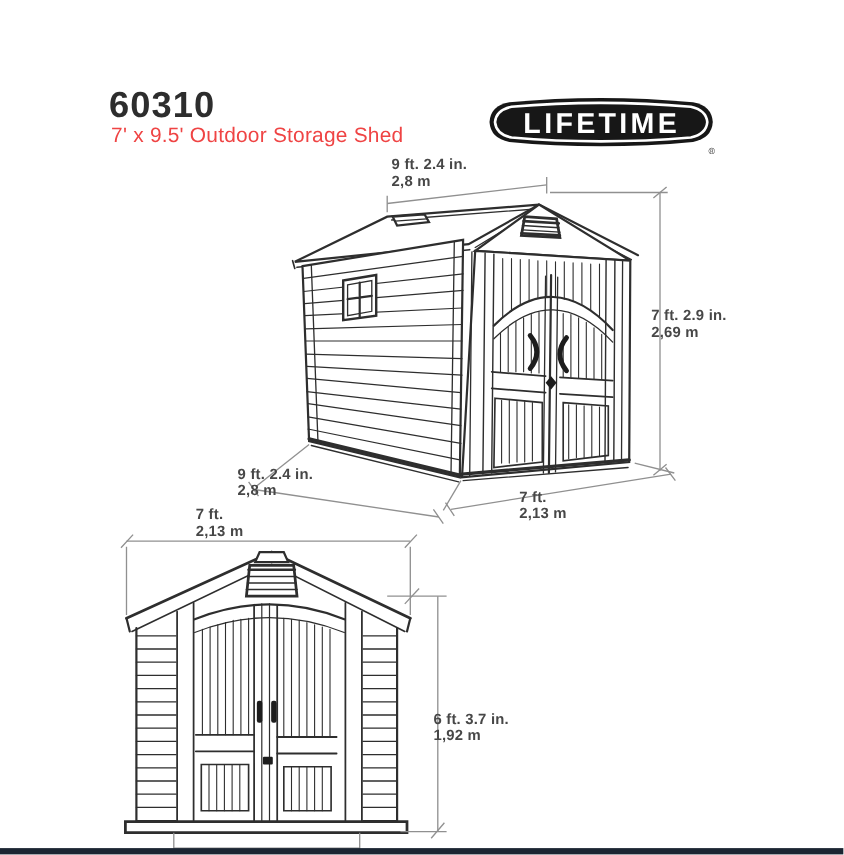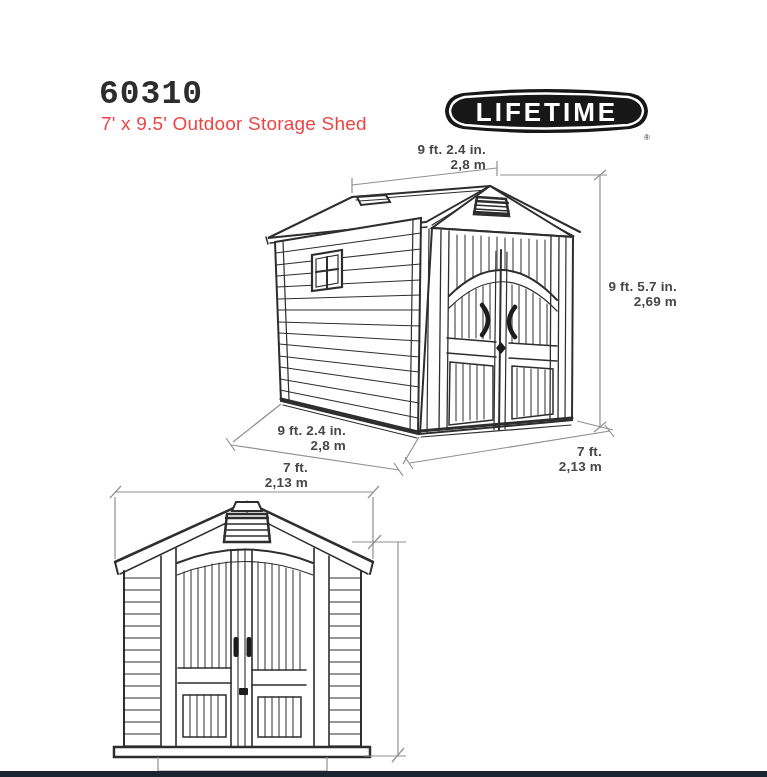--- a/index.html
+++ b/index.html
@@ -1,24 +1,24 @@
 <!DOCTYPE html>
 <html><head>
 <meta charset="utf-8">
 <style>
   html,body{margin:0;padding:0;background:#ffffff;}
   .canvas{position:relative;width:767px;height:777px;background:#ffffff;overflow:hidden;
           font-family:"Liberation Sans",sans-serif;}
   svg{position:absolute;left:0;top:0;}
   .title{position:absolute;left:99px;top:76px;font-size:33px;font-weight:bold;
-         color:#2d2d2d;letter-spacing:1px;font-family:Liberation Mono, monospace;}
+         color:#2d2d2d;letter-spacing:1px;}
   .subtitle{position:absolute;left:101px;top:113px;font-size:19px;font-weight:normal;
          color:#ef4444;letter-spacing:.2px;}
   .logo{position:absolute;left:441px;top:84px;width:212px;height:58px;}
-  .dim{position:absolute;text-align:right;font-size:13.5px;font-weight:bold;
+  .dim{position:absolute;text-align:left;font-size:13.5px;font-weight:bold;
        color:#474747;line-height:15px;letter-spacing:.2px;}
   .dim span{display:block;}
   .footerbar{position:absolute;left:0;bottom:0;width:767px;height:6px;background:#1b2532;}
 </style>
 </head>
 <body>
 
 <div class="canvas">
 
   <svg width="767" height="777" viewBox="0 0 767 777">
@@ -164,31 +164,35 @@
     <path d="M9,27 Q10,16 24,13 Q105,6 187,13 Q201,16 202,27 Q201,38 187,41 Q105,48 24,41 Q10,38 9,27 Z" fill="none" stroke="#ffffff" stroke-width="2.4"></path>
     <text x="106" y="37" text-anchor="middle" fill="#ffffff" font-family="Liberation Sans, sans-serif" font-size="26" font-weight="bold" letter-spacing="3">LIFETIME</text>
     <text x="206" y="56" text-anchor="middle" fill="#333333" font-family="Liberation Sans, sans-serif" font-size="8">®</text>
   </svg>
 
   <div class="dim" style="left:356px;top:142px;width:130px">
     <span>9 ft. 2.4 in.</span>
     <span>2,8 m</span>
   </div>
   <div class="dim" style="left:592px;top:279px;width:85px">
-    <span>9 ft. 5.7 in.</span>
+    <span>7 ft. 2.9 in.</span>
     <span>2,69 m</span>
   </div>
   <div class="dim" style="left:216px;top:423px;width:130px">
     <span>9 ft. 2.4 in.</span>
     <span>2,8 m</span>
   </div>
   <div class="dim" style="left:472px;top:444px;width:130px">
     <span>7 ft.</span>
     <span>2,13 m</span>
   </div>
 
   <div class="dim" style="left:178px;top:460px;width:130px">
     <span>7 ft.</span>
     <span>2,13 m</span>
   </div>
+  <div class="dim" style="left:394px;top:646px;width:88px">
+    <span>6 ft. 3.7 in.</span>
+    <span>1,92 m</span>
+  </div>
 
   <div class="footerbar"></div>
 </div>
 
 </body></html>

